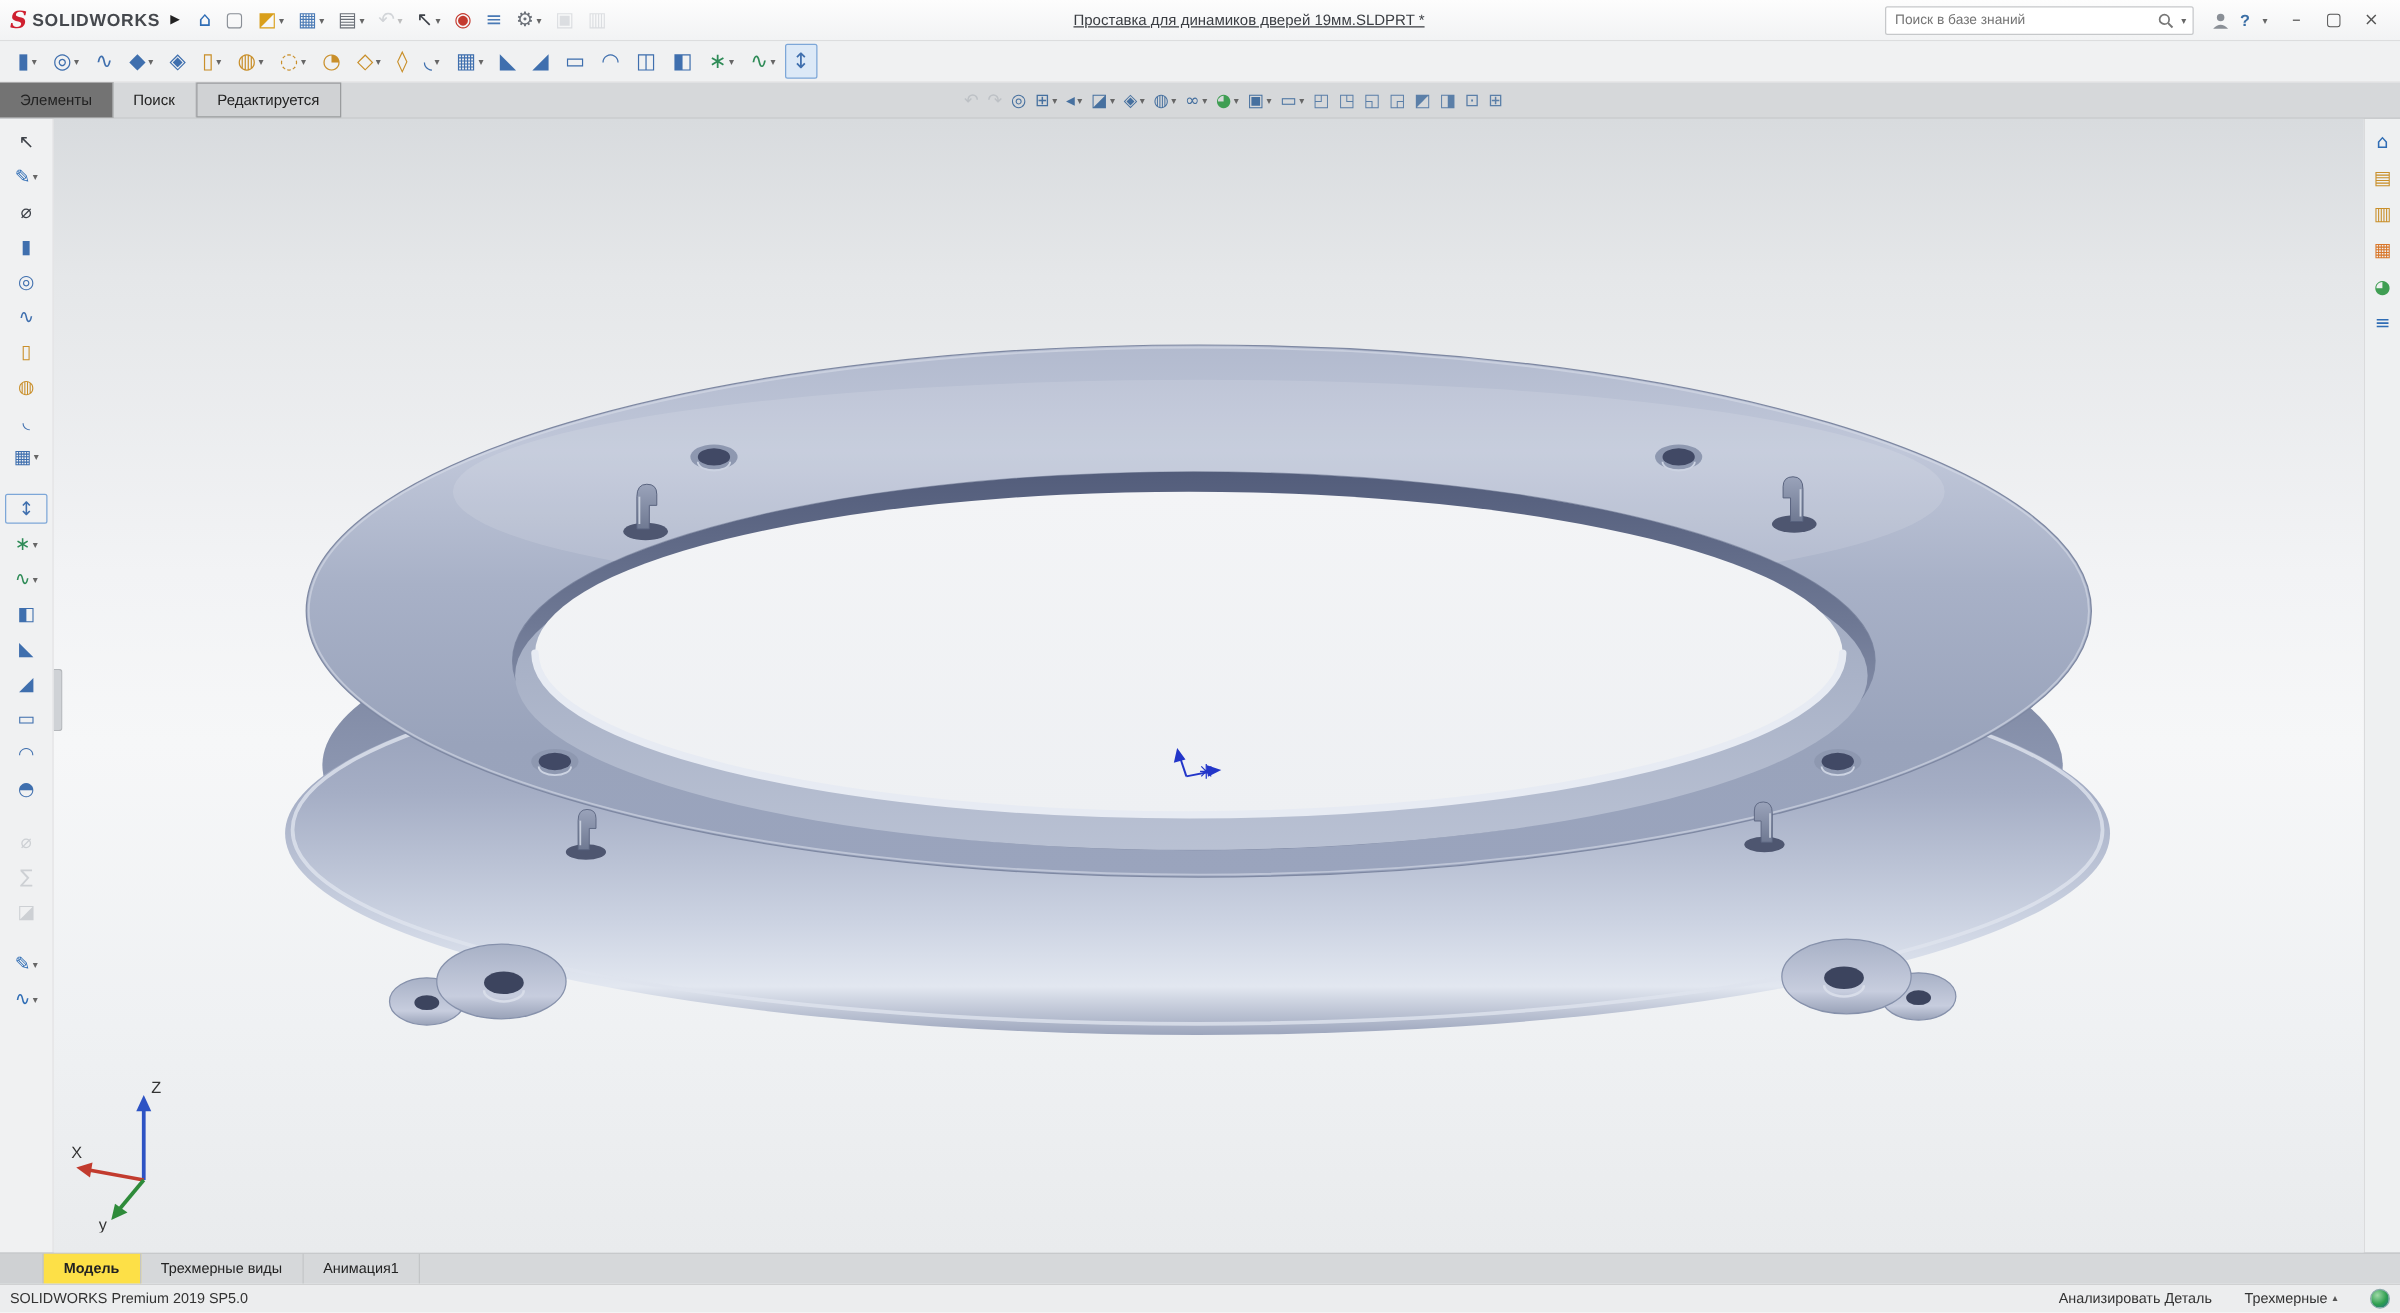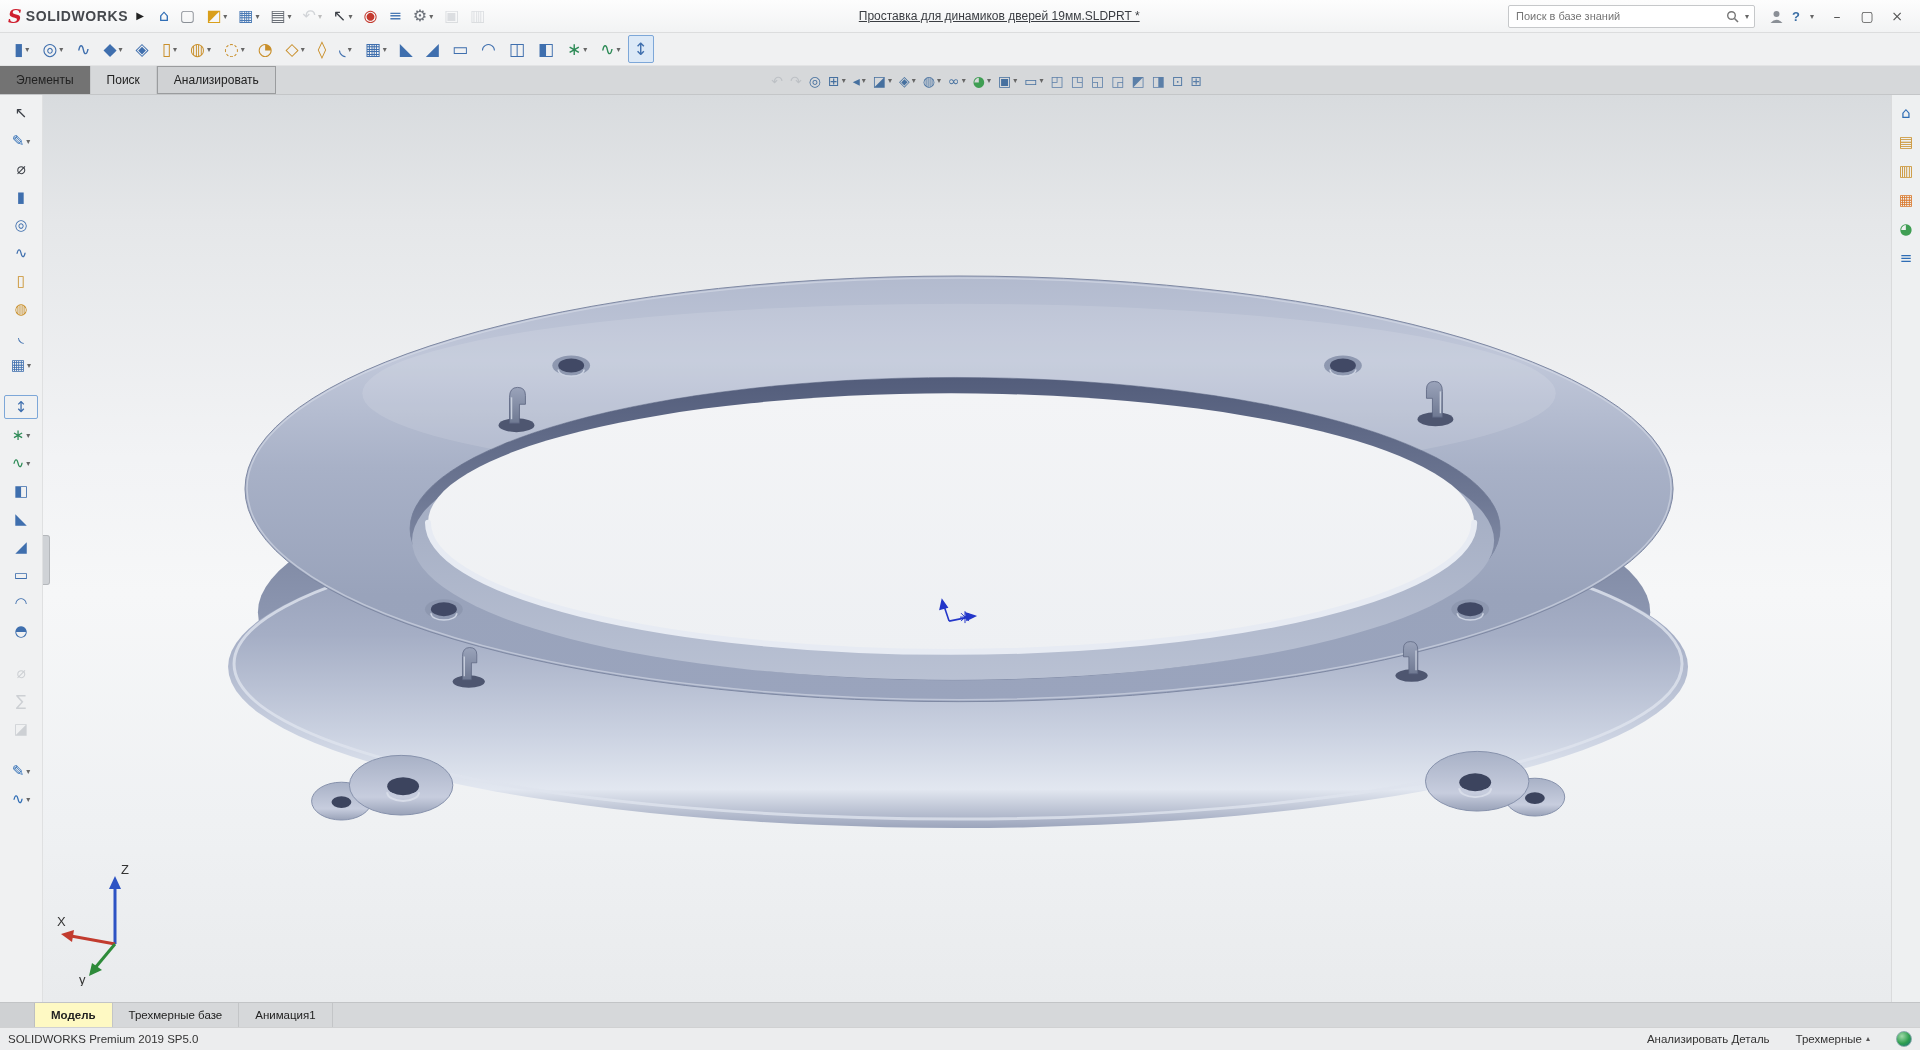--- a/index.html
+++ b/index.html
@@ -67,21 +67,21 @@
 
   .task-pane{width:28px;flex:0 0 28px;background:#eef0f1;border-left:1px solid #dadbdc;
     display:flex;flex-direction:column;align-items:center;padding-top:10px;gap:12px;}
   .tp-btn .glyph{font-size:15px;}
 
   
   .bottom-tabs{height:24px;flex:0 0 24px;background:#d6d8da;border-top:1px solid #c2c4c6;display:flex;align-items:stretch;}
   .scrolls{display:flex;align-items:center;gap:6px;padding:0 8px;background:#cfd1d3;border-right:1px solid #bdbfc1;color:#555;}
   .scroll-btn{font-size:12px;}
   .btab{padding:0 16px;display:flex;align-items:center;font-size:11.5px;color:#222;border-right:1px solid #c3c5c7;}
-  .btab.active{background:#fef9c3;font-weight:bold;}
+  .btab.active{background:#fde047;font-weight:bold;}
 
   
   .statusbar{height:22px;flex:0 0 22px;background:#ecedee;border-top:1px solid #d0d1d2;
     display:flex;align-items:center;padding:0 8px;font-size:11.5px;color:#333;}
   .sb-left{flex:1;}
   .sb-right{display:flex;align-items:center;gap:26px;}
   .sb-item{display:flex;align-items:center;gap:4px;}
   .globe{width:14px;height:14px;border-radius:50%;
     background:radial-gradient(circle at 35% 30%,#9fd9a8,#2e9e4f 55%,#1c6e86);border:1px solid #8aa;}
 </style>
@@ -272,21 +272,21 @@
 
   <div class="tabrow">
     <div class="cmd-tabs">
       <div class="cmd-tab active">
           <span>Элементы</span>
         </div>
         <div class="cmd-tab">
           <span>Поиск</span>
         </div>
         <div class="cmd-tab framed">
-          <span>Анализировать</span>
+          <span>Редактируется</span>
         </div>
     </div>
 
     <div class="headsup">
       <button class="hu-btn disabled" style="border: none; background: transparent; color: rgb(154, 160, 168);">
           <span class="glyph">↶</span>
 
         </button>
         <button class="hu-btn disabled" style="border: none; background: transparent; color: rgb(154, 160, 168);">
           <span class="glyph">↷</span>
@@ -654,21 +654,21 @@
       <span class="scroll-btn glyph"></span>
         <span class="scroll-btn glyph"></span>
         <span class="scroll-btn glyph"></span>
         <span class="scroll-btn glyph"></span>
     </div>
     <div style="display:flex;">
       <div class="btab active">
           <span>Модель</span>
         </div>
         <div class="btab">
-          <span>Трехмерные базе</span>
+          <span>Трехмерные виды</span>
         </div>
         <div class="btab">
           <span>Анимация1</span>
         </div>
     </div>
   </div>
 
   <footer class="statusbar">
     <span class="sb-left">SOLIDWORKS Premium 2019 SP5.0</span>
     <div class="sb-right">

